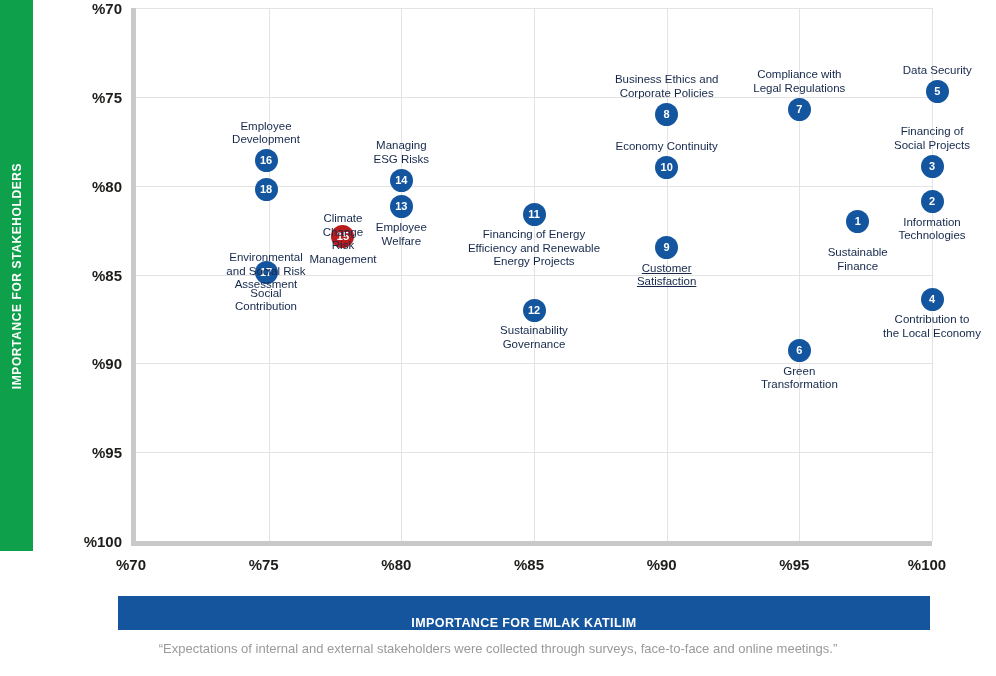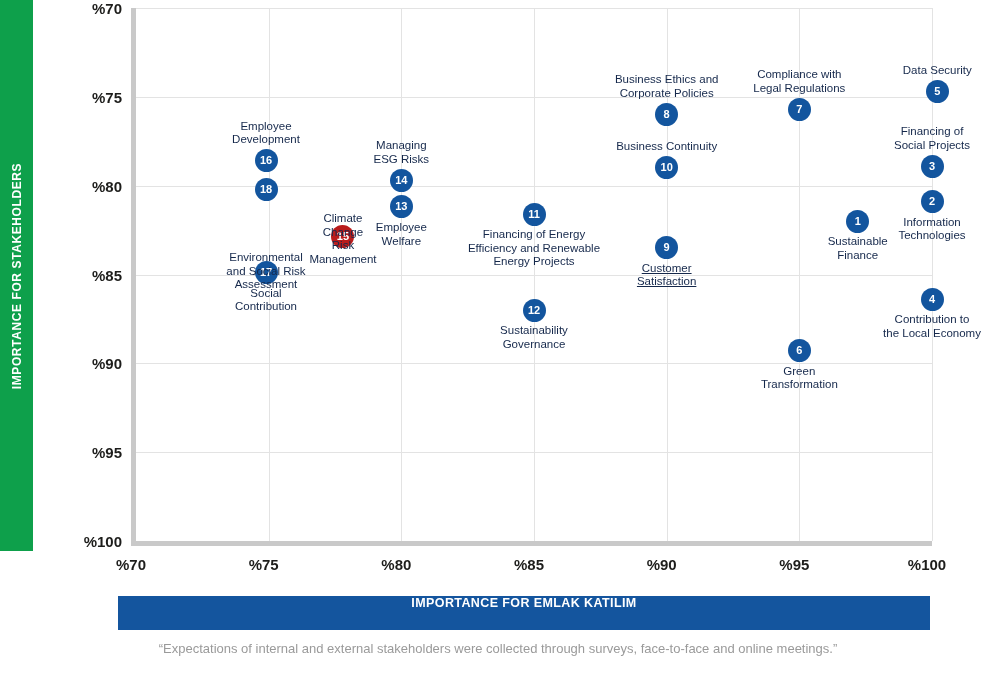--- a/index.html
+++ b/index.html
@@ -100,21 +100,21 @@
   .plabel.w110{ width:110px; }
   .plabel.w150{ width:150px; }
 
   
   #x-axis-banner{
     position:absolute;
     left:118px;top:596px;
     width:812px;height:34px;
     background:#14559E;
     color:#ffffff;
-    display:flex;align-items:flex-start;justify-content:center;
+    display:flex;align-items:flex-end;justify-content:center;
     font-size:12.5px;
     font-weight:bold;
     letter-spacing:0.4px;
   }
 
   
   #caption{
     position:absolute;
     left:0;top:641px;width:996px;
     text-align:center;
@@ -147,21 +147,21 @@
     <div class="gridline-h" style="top: 88.8333px;"></div>
     <div class="gridline-h" style="top: 0px;"></div>
     <div class="gridline-v" style="left: 132.667px;"></div>
     <div class="gridline-v" style="left: 265.333px;"></div>
     <div class="gridline-v" style="left: 398px;"></div>
     <div class="gridline-v" style="left: 530.667px;"></div>
     <div class="gridline-v" style="left: 663.333px;"></div>
     <div class="gridline-v" style="left: 796px;"></div>
     <div class="point" style="left: 721.707px; top: 213.2px;">
       <div class="bubble" style="background: rgb(19, 85, 158);">1</div>
-      <div class="plabel below w110" style="color: rgb(21, 40, 75);">Sustainable
+      <div class="plabel below w110" style="color: rgb(21, 40, 75); margin-top: 11px;">Sustainable
 Finance</div>
     </div>
     <div class="point" style="left: 796px; top: 193.657px;">
       <div class="bubble" style="background: rgb(19, 85, 158);">2</div>
       <div class="plabel below w110" style="color: rgb(21, 40, 75);">Information
 Technologies</div>
     </div>
     <div class="point" style="left: 796px; top: 158.123px;">
       <div class="bubble" style="background: rgb(19, 85, 158);">3</div>
       <div class="plabel above w110" style="color: rgb(21, 40, 75);">Financing of
@@ -191,21 +191,21 @@
       <div class="plabel above w150" style="color: rgb(21, 40, 75);">Business Ethics and
 Corporate Policies</div>
     </div>
     <div class="point" style="left: 530.667px; top: 239.85px;">
       <div class="bubble" style="background: rgb(19, 85, 158);">9</div>
       <div class="plabel below w110" style="color: rgb(21, 40, 75); text-decoration: underline;">Customer
 Satisfaction</div>
     </div>
     <div class="point" style="left: 530.667px; top: 159.9px;">
       <div class="bubble" style="background: rgb(19, 85, 158);">10</div>
-      <div class="plabel above w150" style="color: rgb(21, 40, 75);">Business Continuity</div>
+      <div class="plabel above w150" style="color: rgb(21, 40, 75);">Economy Continuity</div>
     </div>
     <div class="point" style="left: 398px; top: 206.093px;">
       <div class="bubble" style="background: rgb(19, 85, 158);">11</div>
       <div class="plabel below " style="color: rgb(21, 40, 75);">Financing of Energy
 Efficiency and Renewable
 Energy Projects</div>
     </div>
     <div class="point" style="left: 398px; top: 302.033px;">
       <div class="bubble" style="background: rgb(19, 85, 158);">12</div>
       <div class="plabel below w110" style="color: rgb(21, 40, 75);">Sustainability

